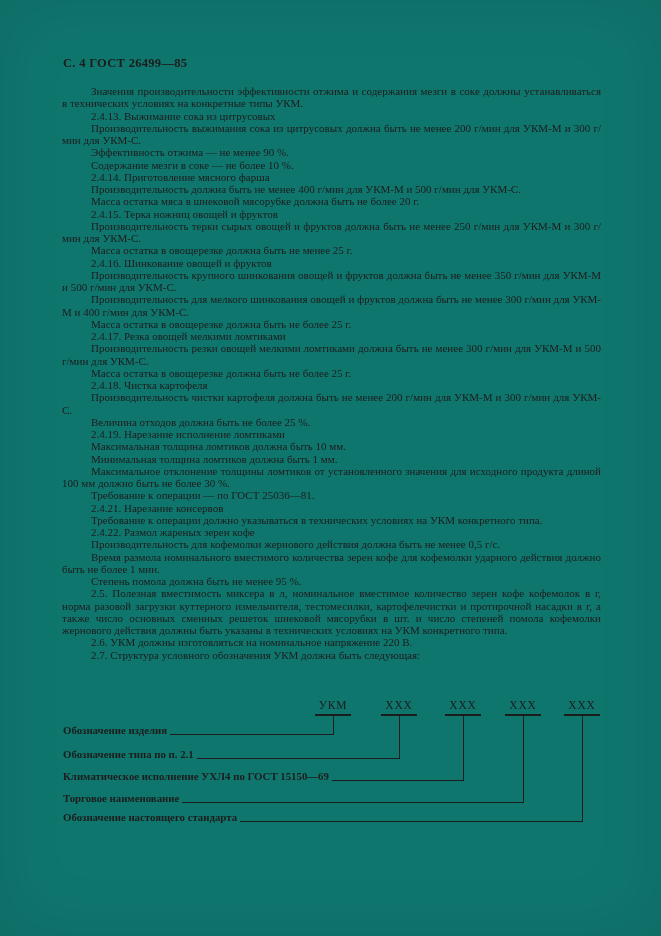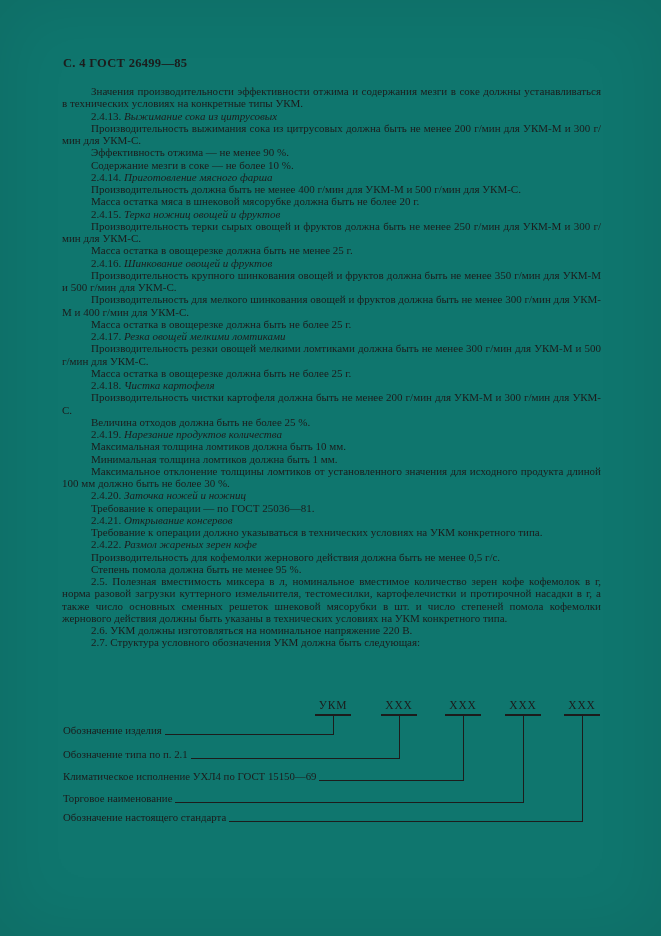--- a/index.html
+++ b/index.html
@@ -15,31 +15,31 @@
     position:absolute; left:63px; top:56px;
     font-weight:bold; font-size:12.5px; letter-spacing:0.3px;
     white-space:nowrap;
   }
   #doc-body {
     position:absolute; left:62px; top:85px; width:539px;
     font-size:11px; line-height:12.25px;
     text-align:justify;
   }
   .para { margin:0; text-indent:29px; }
-  .it { font-style:italic; }
+  .it { }
   
   #diagram { position:absolute; left:0; top:0; width:612px; height:936px; pointer-events:none; }
   .diag-head {
     position:absolute; width:64px; text-align:center;
     font-size:11.5px; letter-spacing:0.8px; white-space:nowrap;
   }
   .diag-underline { position:absolute; height:2px; background:#1c1c1c; }
   .diag-vline { position:absolute; width:1.5px; background:#1c1c1c; }
   .diag-row { position:absolute; display:flex; align-items:flex-end; height:14px; }
-  .diag-label { font-size:10.8px; white-space:nowrap; padding-right:3px; }
+  .diag-label { font-size:10.8px; white-space:nowrap; padding-right:3px;font-weight:bold; }
   .diag-line { flex:1 1 auto; border-bottom:1.5px solid #1c1c1c; margin-bottom:1px; }
 </style>
 </head>
 <body>
 
 <div id="page">
   <div class="page-header">С. 4 ГОСТ 26499—85</div>
 
   <div id="doc-body">
       <p class="para"><span>Значения производительности эффективности отжима и содержания мезги в соке должны устанавливаться в технических условиях на конкретные типы УКМ.</span></p>
@@ -56,30 +56,30 @@
       <p class="para"><span>2.4.16.  </span><span class="it">Шинкование овощей и фруктов</span></p>
       <p class="para"><span>Производительность крупного шинкования овощей и фруктов должна быть не менее 350 г/мин для УКМ-М и 500 г/мин для УКМ-С.</span></p>
       <p class="para"><span>Производительность для мелкого шинкования овощей и фруктов должна быть не менее 300 г/мин для УКМ-М и 400 г/мин для УКМ-С.</span></p>
       <p class="para"><span>Масса остатка в овощерезке должна быть не более 25 г.</span></p>
       <p class="para"><span>2.4.17.  </span><span class="it">Резка овощей мелкими ломтиками</span></p>
       <p class="para"><span>Производительность резки овощей мелкими ломтиками должна быть не менее 300 г/мин для УКМ-М и 500 г/мин для УКМ-С.</span></p>
       <p class="para"><span>Масса остатка в овощерезке должна быть не более 25 г.</span></p>
       <p class="para"><span>2.4.18.  </span><span class="it">Чистка картофеля</span></p>
       <p class="para"><span>Производительность чистки картофеля должна быть не менее 200 г/мин для УКМ-М и 300 г/мин для УКМ-С.</span></p>
       <p class="para"><span>Величина отходов должна быть не более 25 %.</span></p>
-      <p class="para"><span>2.4.19.  </span><span class="it">Нарезание продуктов количества</span></p>
+      <p class="para"><span>2.4.19.  </span><span class="it">Нарезание исполнение ломтиками</span></p>
       <p class="para"><span>Максимальная толщина ломтиков должна быть 10 мм.</span></p>
       <p class="para"><span>Минимальная толщина ломтиков должна быть 1 мм.</span></p>
       <p class="para"><span>Максимальное отклонение толщины ломтиков от установленного значения для исходного продукта длиной 100 мм должно быть не более 30 %.</span></p>
-      <p class="para"><span>2.4.20.  </span><span class="it">Заточка ножей и ножниц</span></p>
       <p class="para"><span>Требование к операции — по ГОСТ 25036—81.</span></p>
-      <p class="para"><span>2.4.21.  </span><span class="it">Открывание консервов</span></p>
+      <p class="para"><span>2.4.21.  </span><span class="it">Нарезание консервов</span></p>
       <p class="para"><span>Требование к операции должно указываться в технических условиях на УКМ конкретного типа.</span></p>
       <p class="para"><span>2.4.22.  </span><span class="it">Размол жареных зерен кофе</span></p>
       <p class="para"><span>Производительность для кофемолки жернового действия должна быть не менее 0,5 г/с.</span></p>
+      <p class="para"><span>Время размола номинального вместимого количества зерен кофе для кофемолки ударного действия должно быть не более 1 мин.</span></p>
       <p class="para"><span>Степень помола должна быть не менее 95 %.</span></p>
       <p class="para"><span>2.5. Полезная вместимость миксера в л, номинальное вместимое количество зерен кофе кофемолок в г, норма разовой загрузки куттерного измельчителя, тестомесилки, картофелечистки и протирочной насадки в г, а также число основных сменных решеток шнековой мясорубки в шт. и число степеней помола кофемолки жернового действия должны быть указаны в технических условиях на УКМ конкретного типа.</span></p>
       <p class="para"><span>2.6. УКМ должны изготовляться на номинальное напряжение 220 В.</span></p>
       <p class="para"><span>2.7. Структура условного обозначения УКМ должна быть следующая:</span></p>
     </div>
 
   <div id="diagram">
       <div class="diag-head" style="left: 301px; top: 699px;">УКМ</div>
       <div class="diag-underline" style="left: 315px; top: 714px; width: 36px;"></div>
       <div class="diag-vline" style="left: 332.5px; top: 716px; height: 19px;"></div>

